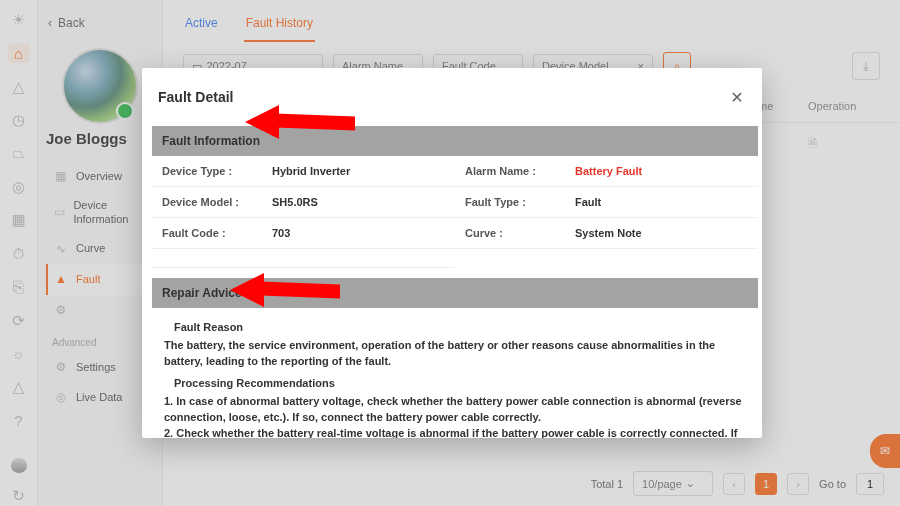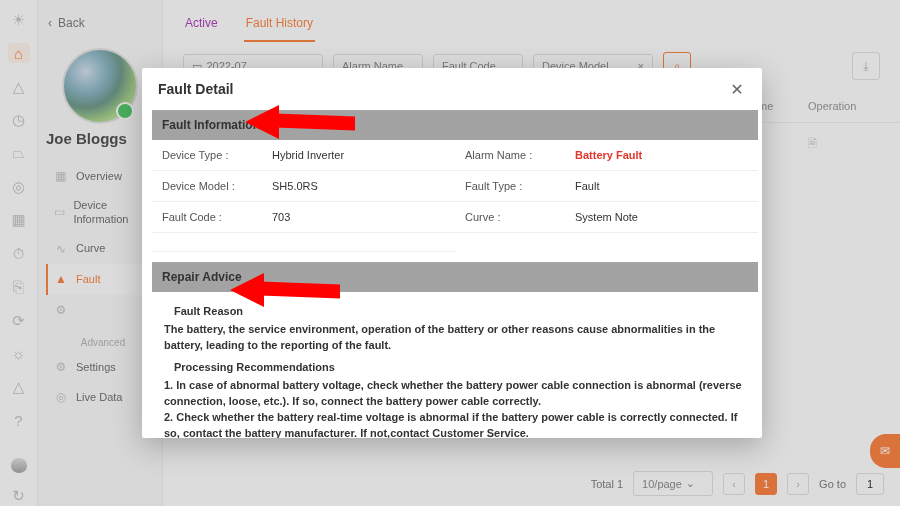--- a/index.html
+++ b/index.html
@@ -12,48 +12,48 @@
   .icon-rail .avatar-dot { width: 16px; height: 16px; border-radius: 50%; background: linear-gradient(#ddd,#999); }
   .panel-left { width: 125px; background: #fafafa; border-right: 1px solid #eee; padding: 12px 8px; display: flex; flex-direction: column; }
   .back-btn { display: flex; align-items: center; gap: 6px; color: #666; font-size: 12px; cursor: pointer; margin-bottom: 14px; padding: 4px 2px; }
   .profile-pic { width: 76px; height: 76px; border-radius: 50%; background: radial-gradient(circle at 30% 30%, #cde 0%, #7ab 30%, #587 50%, #9c7 70%, #fff 100%); margin: 0 auto 6px; position: relative; border: 2px solid #e0e0e0; }
   .profile-pic::after { content:""; position:absolute; bottom:2px; right:2px; width:14px;height:14px;background:#33c050;border:2px solid #fff;border-radius:50%; }
   .profile-name { font-weight: 700; font-size: 15px; text-align: left; margin-bottom: 14px; white-space: nowrap; overflow: hidden; }
   .nav-item { display: flex; align-items: center; gap: 8px; padding: 8px 6px; color: #555; cursor: pointer; font-size: 11px; border-left: 2px solid transparent; line-height: 1.2; }
   .nav-item.active { color: #fd6e20; border-left-color: #fd6e20; background: #fff; }
   .nav-item .nav-ico { width: 14px; color: #bbb; font-size: 12px; display:inline-flex;justify-content:center; }
   .nav-item.active .nav-ico { color: #fd6e20; }
-  .nav-section-label { font-size: 10px; color: #aaa; margin: 12px 0 4px 6px; text-align: center; }
+  .nav-section-label { font-size: 10px; color: #aaa; margin: 12px 0 4px 6px; }
   .content { flex: 1; display: flex; flex-direction: column; position: relative; }
   .tabs { display: flex; gap: 24px; padding: 10px 20px 0; }
-  .tab { padding: 6px 2px 10px; font-size: 12px; color: #a21caf; cursor: pointer; border-bottom: 2px solid transparent; }
+  .tab { padding: 6px 2px 10px; font-size: 12px; color: #3b82f6; cursor: pointer; border-bottom: 2px solid transparent; }
   .tab.active { color: #fd6e20; border-bottom-color: #fd6e20; }
   .filter-row { display: flex; gap: 10px; padding: 10px 20px; align-items:center; }
   .fbox { border: 1px solid #ddd; background: #fff; border-radius: 3px; padding: 5px 8px; font-size: 11px; color: #777; display: flex; align-items: center; gap: 4px; cursor: pointer; }
   .fbox.w1 { width: 140px; } .fbox.w2 { width: 90px; } .fbox.w3 { width: 90px; } .fbox.w4 { width: 120px; justify-content: space-between; }
   .search-btn { width: 28px; height: 28px; border:1px solid #fd6e20; color:#fd6e20; border-radius:3px; display:flex;align-items:center;justify-content:center; cursor:pointer; }
   .export-btn { margin-left:auto; width:28px;height:28px;border:1px solid #ddd;border-radius:3px;display:flex;align-items:center;justify-content:center;color:#aaa;cursor:pointer; }
   .table-head { display: grid; grid-template-columns: 40px 1.3fr 1fr 0.9fr 0.9fr 1.2fr 1.2fr 0.8fr; padding: 10px 20px; color:#888; font-size:11px; border-bottom:1px solid #eee; }
   .table-row { display: grid; grid-template-columns: 40px 1.3fr 1fr 0.9fr 0.9fr 1.2fr 1.2fr 0.8fr; padding: 12px 20px; color:#555; font-size:11px; }
   .table-row .op-ico { color:#bbb; cursor:pointer; }
   .pager { position:absolute; bottom:10px; right:16px; display:flex;align-items:center;gap:10px;font-size:11px;color:#666; }
   .pager .pgbtn { width:22px;height:22px;border:1px solid #ddd;border-radius:3px;display:flex;align-items:center;justify-content:center;cursor:pointer;color:#aaa;background:#fff; }
   .pager .pgbtn.cur { background:#fd6e20;color:#fff;border-color:#fd6e20; }
   .pager .goto-inp { width:28px;height:22px;border:1px solid #ddd;border-radius:3px;text-align:center;font-size:11px; }
   .fab { position:absolute; right:0; bottom:38px; width:30px;height:34px;background:#fd6e20;border-radius:16px 0 0 16px;display:flex;align-items:center;justify-content:center;color:#fff;cursor:pointer; }
   .dimmer { position:absolute; inset:0; background:rgba(130,130,130,0.28); }
   .modal { position:absolute; left:142px; top:68px; width:620px; height:370px; background:#fff; box-shadow:0 8px 30px rgba(0,0,0,0.25); border-radius:2px; display:flex;flex-direction:column; }
-  .modal-head { display:flex;align-items:center;justify-content:space-between; padding:12px 16px; }
+  .modal-head { display:flex;align-items:center;justify-content:space-between; padding:20px 16px; }
   .modal-head h3 { font-size:14px; font-weight:700; }
   .modal-close { width:18px;height:18px;cursor:pointer;font-size:16px;color:#666;display:flex;align-items:center;justify-content:center; }
   .modal-body { flex:1; overflow-y:auto; padding:0 4px 10px 10px; font-size:11px; }
   .modal-body::-webkit-scrollbar{width:6px}.modal-body::-webkit-scrollbar-thumb{background:#ccc;border-radius:3px}
   .section-head { background:#a3a3a3; padding:8px 10px; font-weight:700; font-size:12px; margin-bottom:0; }
   .info-grid { display:grid; grid-template-columns: 110px 1fr 110px 1fr; }
-  .info-grid > div { padding:9px 10px; border-bottom:1px solid #eee; }
+  .info-grid > div { padding:9px 10px; border-bottom:1px solid #eee;font-weight:bold; }
   .info-grid .lbl { color:#555; }
   .info-grid .val-link { color:#3a8be0; }
   .info-grid .val-alert { color:#e5362b; font-weight:600; }
   .repair-box { padding:6px 12px 0; line-height:1.45;font-weight:bold; }
   .repair-box .subhead { font-size:11px; margin:6px 0 2px 10px; }
   .arrow { position:absolute; pointer-events:none; }
   .arrow .shaft { position:absolute; background:#f00; }
   .arrow .head { position:absolute; width:0;height:0; }
   
   .arrow1 { left:245px; top:105px; width:110px; height:34px; }

